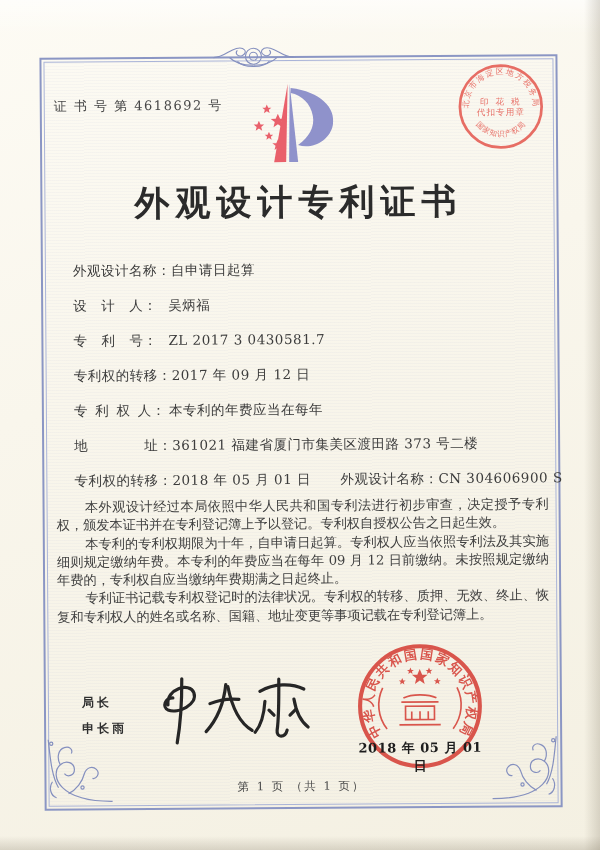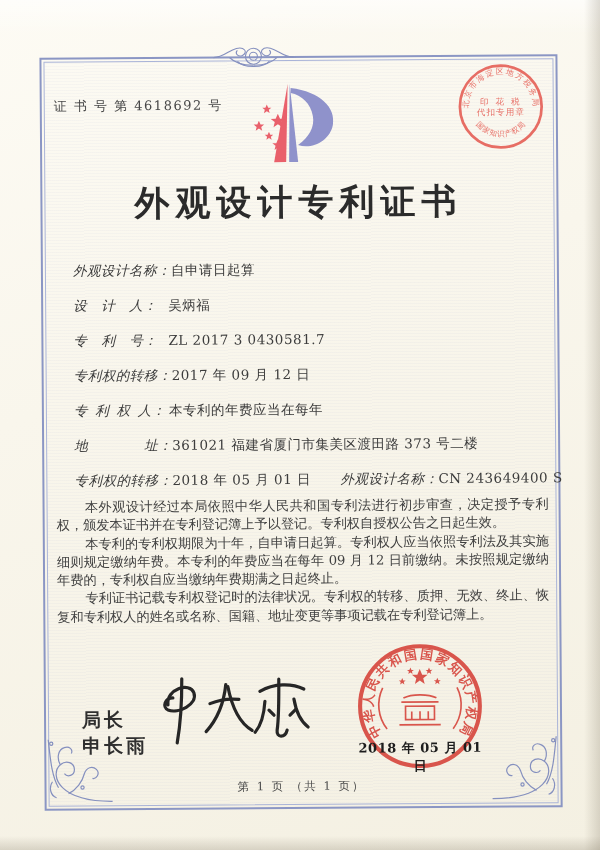--- a/index.html
+++ b/index.html
@@ -15,30 +15,30 @@
     border:2px solid #8b96c4;}
   .frame-inner{position:absolute;inset:2px;border:1px solid #aab4d8;
     background:repeating-linear-gradient(180deg,rgba(135,145,195,0.05) 0 1px,transparent 1px 3px);}
   .cert-no{position:absolute;left:56px;top:96px;font-size:13px;letter-spacing:1.5px;color:#474747;}
   .logo{position:absolute;left:250px;top:82px;}
   .title{position:absolute;left:0;right:0;top:179px;text-align:center;
     font-size:35px;font-weight:bold;letter-spacing:6px;color:#2b2b2b;}
   .tax-stamp{position:absolute;left:459px;top:64px;opacity:.85;z-index:4;}
   .field-row{position:absolute;left:74px;width:476px;font-size:13.5px;color:#3c3c3c;
     letter-spacing:.5px;white-space:nowrap;}
-  .field-label{display:inline-block;min-width:95px;font-style:italic;}
+  .field-label{display:inline-block;min-width:95px;}
   .pair2{position:absolute;left:266px;top:0;}
   .r0{top:261px}.r1{top:296px}.r2{top:331px}.r3{top:366px}
   .r4{top:401px}.r5{top:436px}.r6{top:471px}
   .paragraphs{position:absolute;left:56px;top:497px;width:492px;
     font-size:13.2px;line-height:18.3px;color:#404040;text-align:justify;}
   .paragraphs p{margin:0;text-indent:2.15em;}
   .signer{position:absolute;left:80px;top:688px;
     font-family:"DejaVu Sans","Liberation Sans",sans-serif;
-    font-weight:bold;font-size:19px;line-height:26px;letter-spacing:3px;color:#2f2f2f;margin-top:17px;}
+    font-weight:bold;font-size:12px;line-height:26px;letter-spacing:3px;color:#2f2f2f;}
   .signature{position:absolute;left:136px;top:672px;z-index:3;}
   .office-seal{position:absolute;left:354px;top:643px;opacity:.9;z-index:3;}
   .seal-date{position:absolute;left:352px;top:740px;width:132px;text-align:center;
     font-size:13px;font-weight:bold;letter-spacing:.5px;color:#1d1d1d;z-index:5;}
   .footer{position:absolute;left:42px;width:514px;top:779px;text-align:center;
     font-size:11.5px;letter-spacing:2px;color:#4a4a4a;}
   .ornament-top{position:absolute;left:186px;top:43px;z-index:2;}
   .corner-bl{position:absolute;left:36px;top:730px;z-index:2;}
   .corner-br{position:absolute;left:484px;top:730px;transform:scaleX(-1);z-index:2;}
   .shadow-right{position:absolute;right:0;top:0;width:16px;height:100%;
@@ -147,21 +147,21 @@
   </div>
   <div class="field-row r4">
     <span class="field-label">专 利 权 人：</span><span class="field-value">本专利的年费应当在每年</span>
   </div>
   <div class="field-row r5">
     <span class="field-label">地　　　　址：</span><span class="field-value">361021 福建省厦门市集美区渡田路 373 号二楼</span>
   </div>
   <div class="field-row r6">
     <span class="field-label">专利权的转移：</span><span class="field-value">2018 年 05 月 01 日</span>
     <span class="pair2">
-      <span class="field-label" style="min-width:0">外观设计名称：</span><span class="field-value">CN 243649400 S</span>
+      <span class="field-label" style="min-width:0">外观设计名称：</span><span class="field-value">CN 304606900 S</span>
     </span>
   </div>
 
   <div class="paragraphs">
     <p>本外观设计经过本局依照中华人民共和国专利法进行初步审查，决定授予专利权，颁发本证书并在专利登记簿上予以登记。专利权自授权公告之日起生效。</p>
     <p>本专利的专利权期限为十年，自申请日起算。专利权人应当依照专利法及其实施细则规定缴纳年费。本专利的年费应当在每年 09 月 12 日前缴纳。未按照规定缴纳年费的，专利权自应当缴纳年费期满之日起终止。</p>
     <p>专利证书记载专利权登记时的法律状况。专利权的转移、质押、无效、终止、恢复和专利权人的姓名或名称、国籍、地址变更等事项记载在专利登记簿上。</p>
   </div>
 
   <div class="signer">

